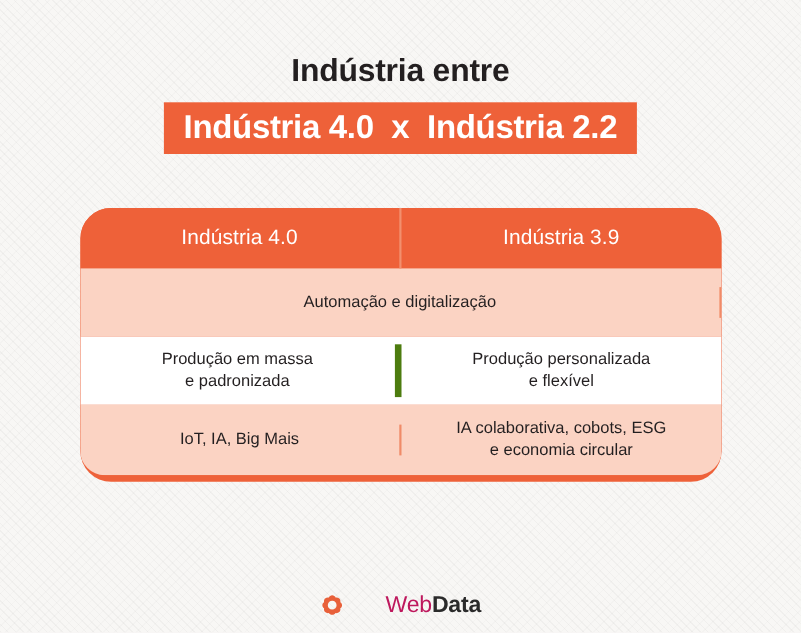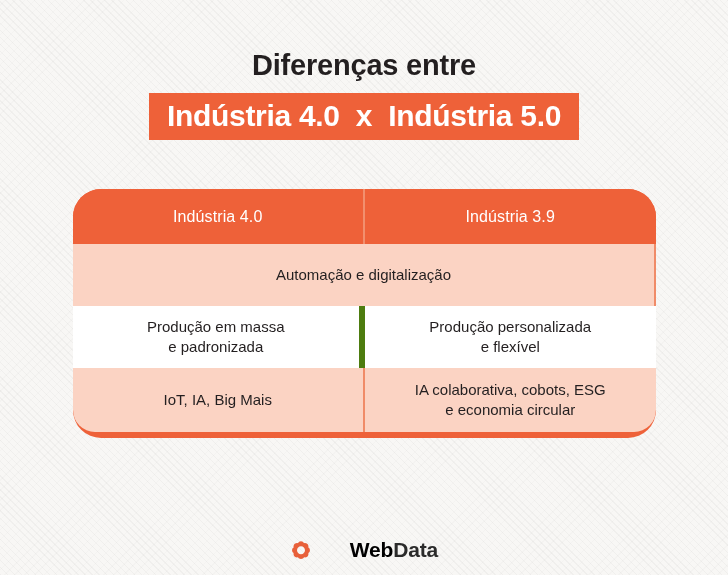--- a/index.html
+++ b/index.html
@@ -101,31 +101,32 @@
     justify-content: center;
   }
 
   
   .header-row {
     background-color: #ee6139;
     height: 55px;
   }
   .header-row .cell {
     color: #ffffff;
-    font-size: 16px;
+    font-size: 19px;
     font-weight: normal;
     letter-spacing: 0.1px;
   }
   .header-row .cell.left-col {
     border-right: 2px solid #f28f6e;
   }
 
   
   .body-row {
     height: 62px;
+    align-items: center;
   }
   .body-row .cell {
     font-size: 15px;
     color: #231f20;
     line-height: 1.32;
     padding: 4px 14px;
   }
   .shade-peach { background-color: #fbd3c3; }
   .shade-white { background-color: #ffffff; }
   .shade-peach .left-col { border-right: 2px solid #f08b68; }
@@ -150,40 +151,40 @@
     flex: none;
     display: block;
   }
   .logo-text {
     font-size: 21px;
     line-height: 1;
     letter-spacing: -0.2px;
     white-space: pre;
   }
   .logo-web {
-    color: #000000;
-    font-weight: bold;
+    color: #be185d;
+    font-weight: normal;
     text-align: right;
   }
   .logo-mais {
     color: #2b2b2b;
     font-weight: bold;
   }
 </style>
 </head>
 <body>
 
 <div class="bg-texture"></div>
 
 <div class="page">
 
   <div class="title-wrap">
-    <div class="main-title">Diferenças entre</div>
+    <div class="main-title">Indústria entre</div>
     <div class="banner">
-      <span class="banner-text">Indústria 4.0  x  Indústria 5.0</span>
+      <span class="banner-text">Indústria 4.0  x  Indústria 2.2</span>
     </div>
   </div>
 
   <div class="table-card">
     <div class="table-inner">
 
       <div class="row header-row">
         <div class="cell left-col">Indústria 4.0</div>
         <div class="cell right-col">Indústria 3.9</div>
       </div>

